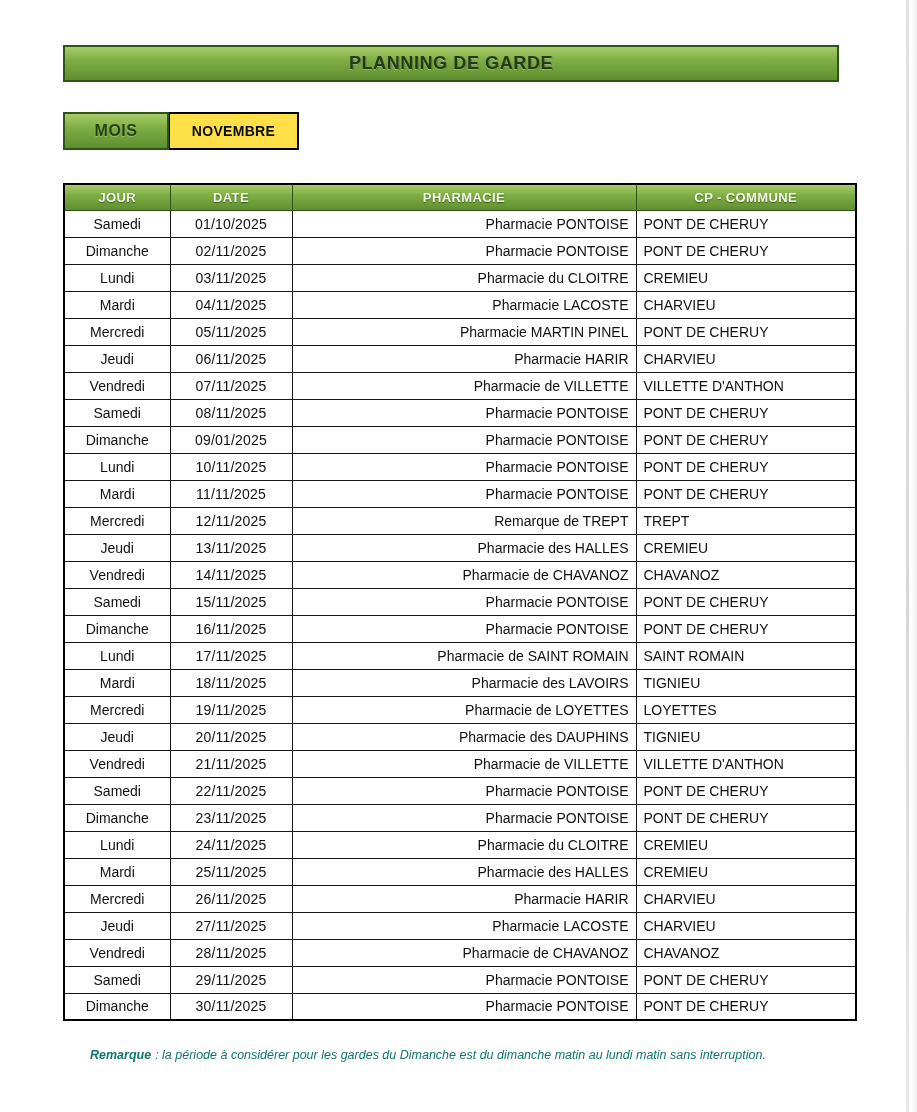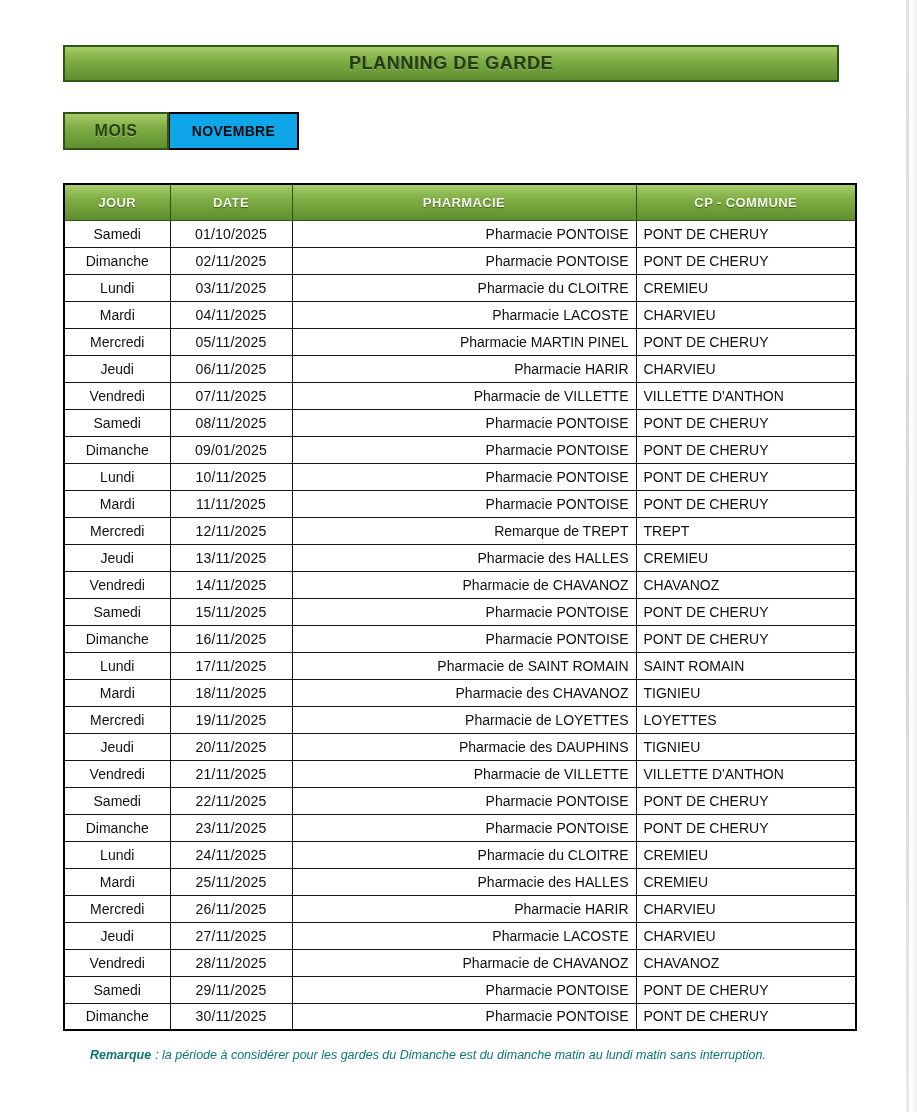--- a/index.html
+++ b/index.html
@@ -36,33 +36,33 @@
 
   .mois-wrap{position:absolute;left:63px;top:112px;height:38px;display:flex;}
   .mois-cell{
     width:106px;height:100%;box-sizing:border-box;
     border:2px solid #2f5416;
     display:flex;align-items:center;justify-content:center;
     font-size:16px;font-weight:bold;color:#24420f;letter-spacing:.5px;
     text-shadow:0 1px 0 rgba(255,255,255,.3);
   }
   .mois-value{
-    width:130px;height:100%;box-sizing:border-box;background:#0ea5e9;
+    width:130px;height:100%;box-sizing:border-box;background:#fde047;
     border:2px solid #000;border-left-width:1px;
     display:flex;align-items:center;justify-content:center;
     font-size:14px;font-weight:bold;color:#0c0c0c;letter-spacing:.3px;
   }
 
   table.schedule{
     position:absolute;left:63px;top:183px;width:792px;
     border-collapse:collapse;border:2px solid #000;
     table-layout:fixed;
   }
   table.schedule th{
-    height:36px;box-sizing:border-box;
+    height:26px;box-sizing:border-box;
     border:1px solid #2f5416;
     font-size:13px;font-weight:bold;color:#f4f9ea;letter-spacing:.4px;
     text-shadow:0 1px 1px rgba(30,50,15,.6);
     text-align:center;
   }
   table.schedule td{
     height:27px;box-sizing:border-box;
     border:1px solid #161616;
     font-size:14px;color:#101010;
     padding:0 7px;white-space:nowrap;overflow:hidden;
@@ -228,21 +228,21 @@
   <tr>
     <td class="c-jour">Lundi</td>
     <td class="c-date">17/11/2025</td>
     <td class="c-pharmacie">Pharmacie de SAINT ROMAIN</td>
     <td class="c-commune">SAINT ROMAIN</td>
   </tr>
 
   <tr>
     <td class="c-jour">Mardi</td>
     <td class="c-date">18/11/2025</td>
-    <td class="c-pharmacie">Pharmacie des CHAVANOZ</td>
+    <td class="c-pharmacie">Pharmacie des LAVOIRS</td>
     <td class="c-commune">TIGNIEU</td>
   </tr>
 
   <tr>
     <td class="c-jour">Mercredi</td>
     <td class="c-date">19/11/2025</td>
     <td class="c-pharmacie">Pharmacie de LOYETTES</td>
     <td class="c-commune">LOYETTES</td>
   </tr>
 

